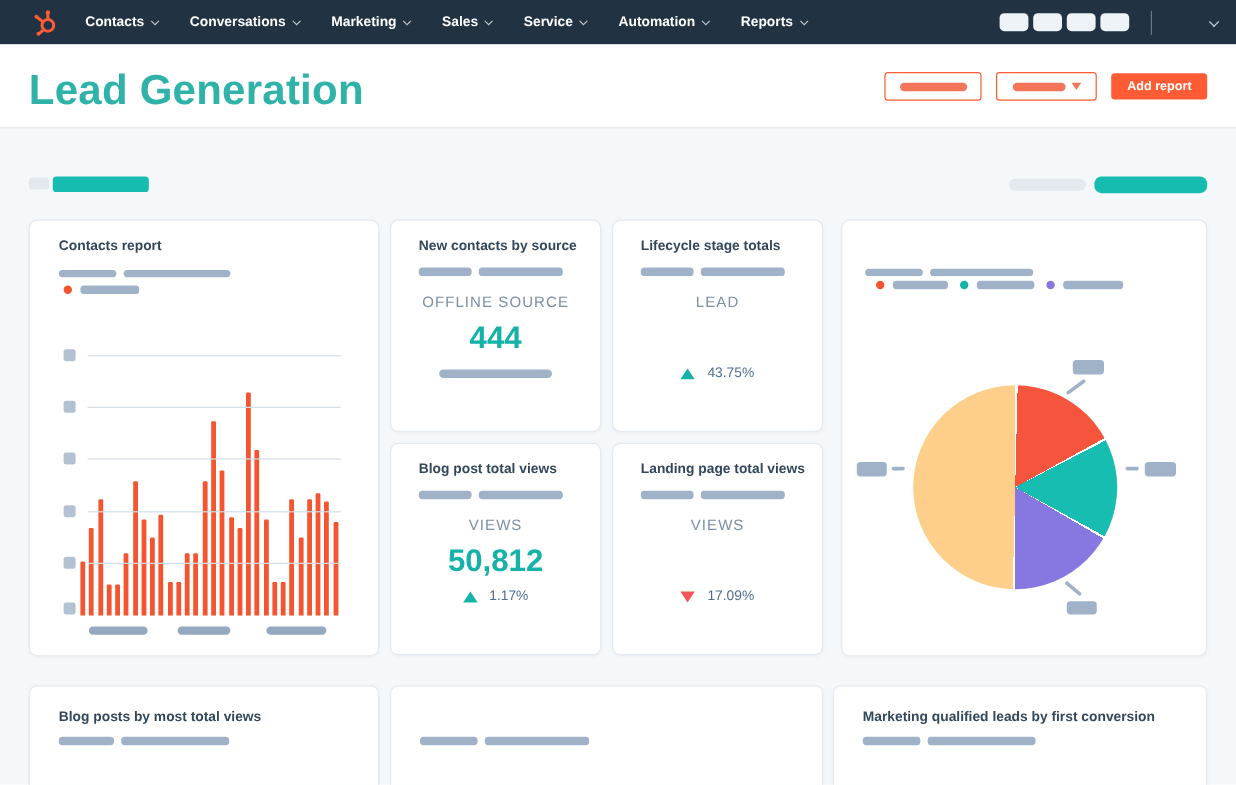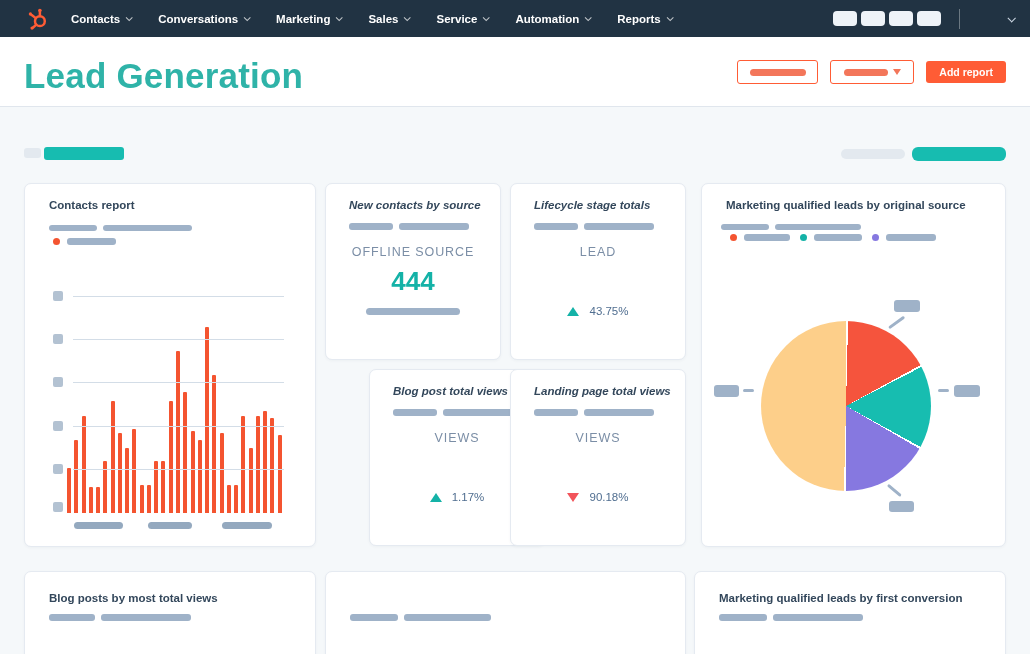--- a/index.html
+++ b/index.html
@@ -51,22 +51,22 @@
   #plot{position:absolute;left:28px;top:112px;width:231px;height:217px;}
   .gridline{position:absolute;left:20px;right:0;height:1px;background:#d3dde7;}
   .ysq{position:absolute;left:0;width:10px;height:10px;border-radius:2px;background:#b3c2d2;}
   #bars{position:absolute;left:14px;bottom:0;width:215px;height:216px;display:flex;align-items:flex-end;justify-content:space-between;}
   .bar{width:4px;border-radius:1px 1px 0 0;}
   .xpill{position:absolute;top:338px;height:7px;border-radius:3.5px;background:#94a9bf;}
 
   
   .stat{width:176px;height:177px;}
   #c2{left:325px;top:183px;} #c3{left:510px;top:183px;}
-  #c5{left:325px;top:369px;margin-left:44px;} #c6{left:510px;top:369px;}
-  .stat h2{left:23px;font-style:italic;}
+  #c5{left:325px;top:369px;} #c6{left:510px;top:369px;}
+  .stat h2{left:23px;}
   .stat .ph-row{left:23px;top:39px;}
   .stat .ph-row .ph{height:7px;}
   .stat-label{position:absolute;left:0;right:0;top:61px;text-align:center;font-size:12.5px;letter-spacing:.9px;color:var(--stat-label);}
   .stat-value{position:absolute;left:0;right:0;top:82px;text-align:center;font-size:26px;font-weight:700;color:var(--teal);}
   .stat-pill{position:absolute;left:50%;top:124px;transform:translateX(-50%);width:94px;height:7px;border-radius:3.5px;background:var(--pill);}
   .stat-extra{position:absolute;left:0;right:0;top:121px;display:flex;justify-content:center;align-items:center;gap:10px;}
   .tri-up{width:0;height:0;border-left:6.5px solid transparent;border-right:6.5px solid transparent;border-bottom:9px solid var(--teal);}
   .tri-dn{width:0;height:0;border-left:6.5px solid transparent;border-right:6.5px solid transparent;border-top:9px solid var(--red);}
   .delta-txt{font-size:11.5px;color:#506e90;}
 
@@ -248,41 +248,41 @@
     </div>
   </section>
 
   <section class="card stat" id="c5">
     <h2>Blog post total views</h2>
     <div class="ph-row">
       <span class="ph" style="width:44px"></span>
       <span class="ph" style="width:70px"></span>
     </div>
     <div class="stat-label">VIEWS</div>
+    <div class="stat-value">50,812</div>
     <div class="stat-extra">
       <i class="tri-up"></i>
       <span class="delta-txt">1.17%</span>
     </div>
   </section>
 
   <section class="card stat" id="c6">
     <h2>Landing page total views</h2>
     <div class="ph-row">
       <span class="ph" style="width:44px"></span>
       <span class="ph" style="width:70px"></span>
     </div>
     <div class="stat-label">VIEWS</div>
     <div class="stat-extra">
       <i class="tri-dn"></i>
-      <span class="delta-txt">90.18%</span>
+      <span class="delta-txt">17.09%</span>
     </div>
   </section>
 
   <section class="card" id="c4">
-    <h2>Marketing qualified leads by original source</h2>
     <div class="ph-row">
       <span class="ph" style="width:48px"></span>
       <span class="ph" style="width:86px"></span>
     </div>
     <div id="plegend">
         <span class="plentry">
           <span class="dot" style="background: rgb(244, 84, 48);"></span>
           <span class="ph" style="width: 46px; height: 7px;"></span>
         </span>
         <span class="plentry">

